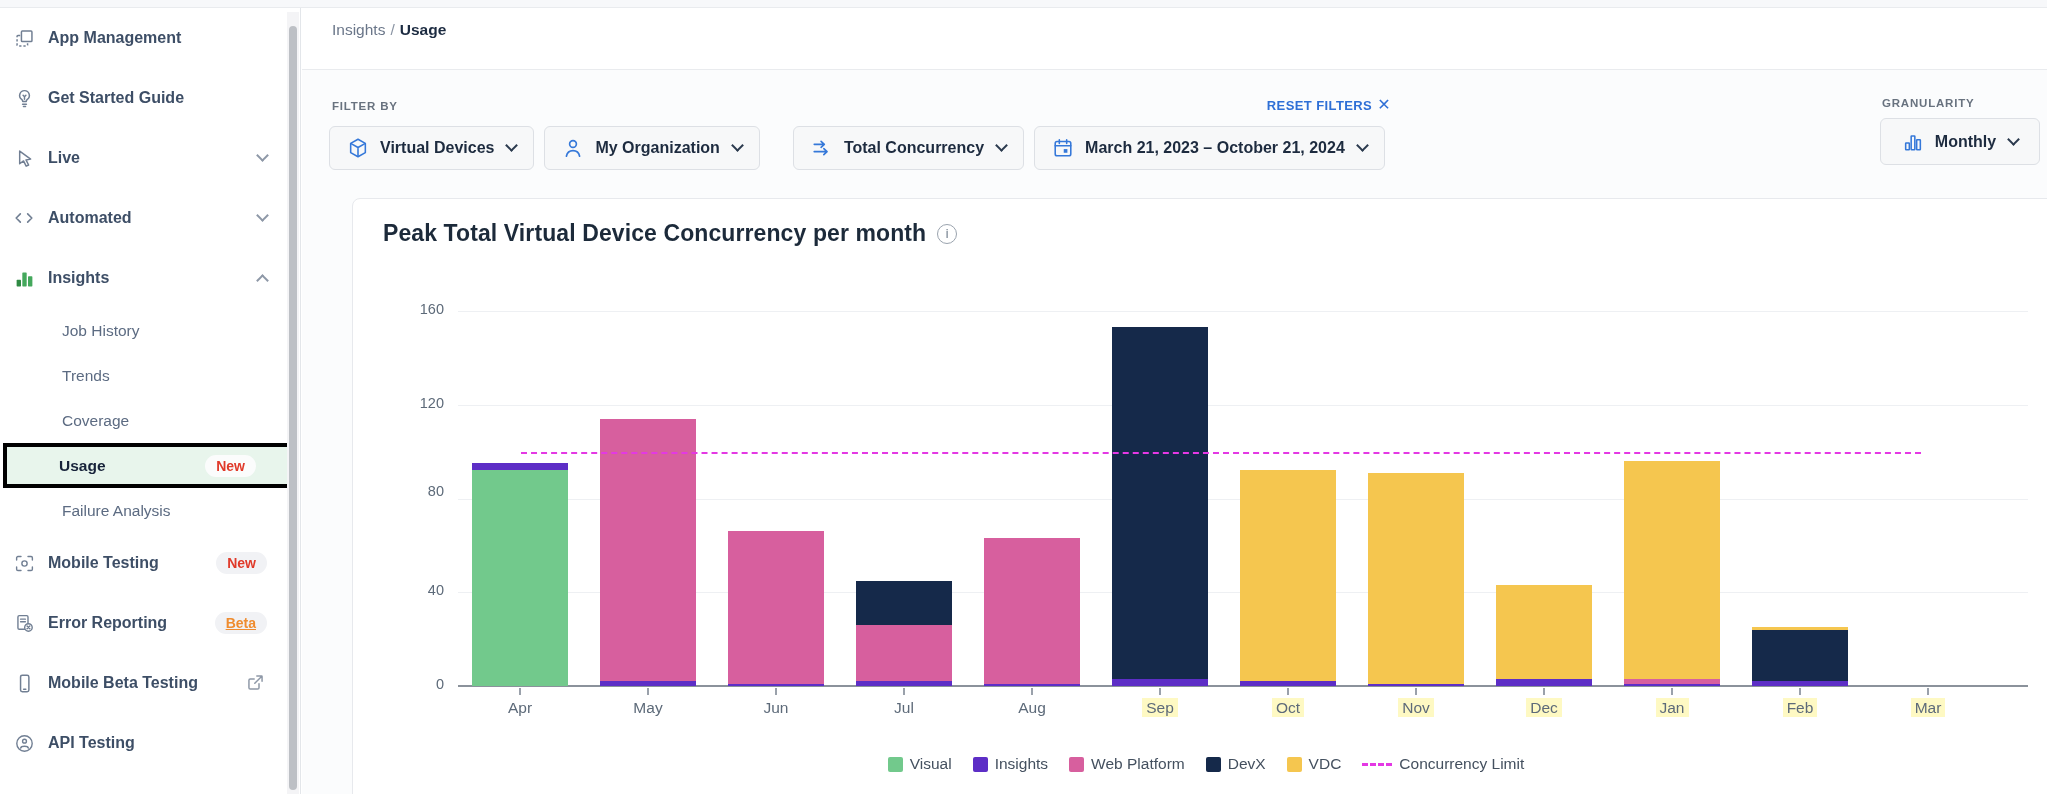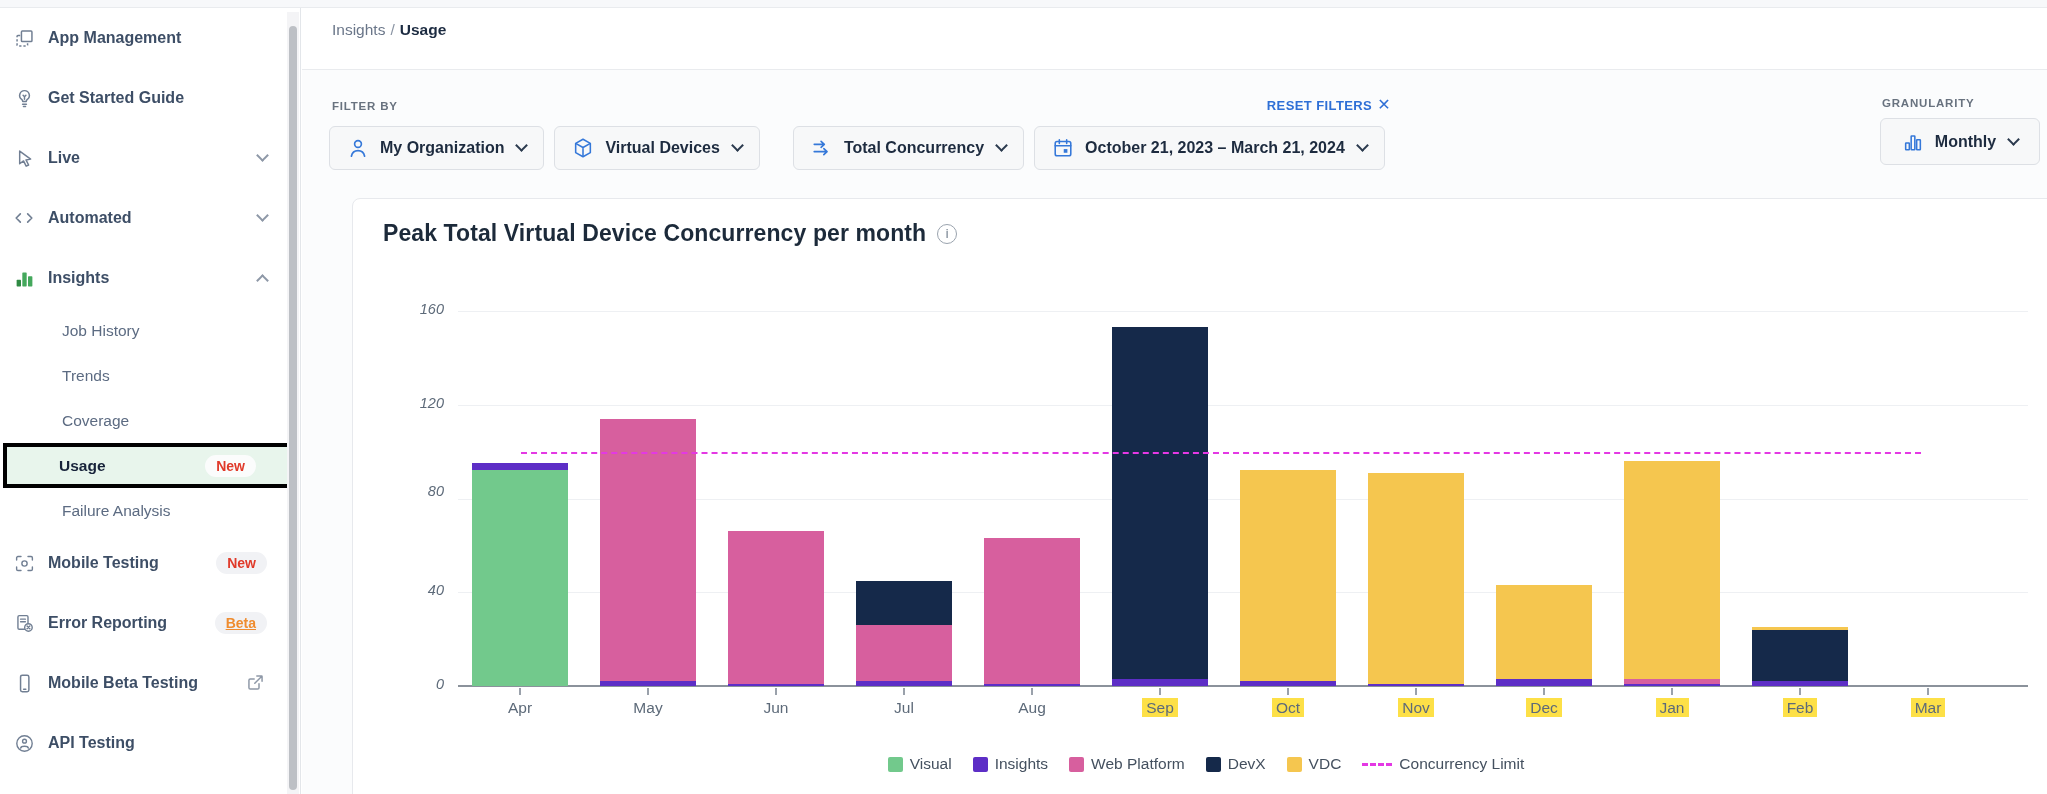--- a/index.html
+++ b/index.html
@@ -60,25 +60,25 @@
   
   .chart-card { position:relative; margin:28px 0 0 23px; width:1708px; height:646px; background:#fff; border:1px solid #e7e9ed; border-radius:8px; }
   .chart-header { position:absolute; left:30px; top:21px; display:flex; align-items:center; }
   .chart-title { margin:0; font-size:23px; font-weight:700; color:#1c2a3a; letter-spacing:.1px; }
   .info-icon { width:20px; height:20px; border:1.5px solid #9aa3ae; border-radius:50%; color:#9aa3ae; font-size:12px; font-weight:600;
     display:flex; align-items:center; justify-content:center; margin-left:11px; cursor:pointer; }
 
   .plot { position:absolute; left:105px; top:112px; width:1570px; height:375px; }
   .gridline { position:absolute; left:0; width:1570px; height:1px; background:#eef0f3; }
   .baseline { position:absolute; left:0; bottom:-1px; width:1570px; height:2px; background:#8b929b; }
-  .ytick { position:absolute; left:-58px; width:44px; height:20px; text-align:right; font-size:14.5px; color:#5d6a79;font-style:italic; }
+  .ytick { position:absolute; left:-58px; width:44px; height:20px; text-align:right; font-size:14.5px; color:#5d6a79; }
   .bar-seg { position:absolute; width:96px; }
   .xtick { position:absolute; bottom:-9px; width:2px; height:7px; background:#9aa1ab; margin-left:-1px; }
   .xlabel { position:absolute; top:388px; width:84px; margin-left:-42px; text-align:center; font-size:15.5px; color:#5d6a79; }
-  .xlabel .hl { background:#fde047; padding:1px 4px;margin-top:17px; }
+  .xlabel .hl { background:#fef9c3; padding:1px 4px;margin-top:17px; }
   .limit-line { position:absolute; left:63px; width:1400px; height:0; border-top:2px dashed #e438e4; }
 
   .legend { position:absolute; left:0; right:0; top:556px; display:flex; justify-content:center; align-items:center; gap:21px; }
   .legend-item { display:flex; align-items:center; font-size:15.5px; color:#44505f; cursor:pointer; }
   .lg-sq { width:15px; height:15px; border-radius:2px; margin-right:7px; flex:none; }
   .lg-line { width:30px; height:0; border-top:3px dashed #e438e4; margin-right:7px; flex:none; }
 
   svg { display:block; }
 </style>
 </head>
@@ -232,59 +232,59 @@
   <section class="content">
     <div class="filter-left">
       <div class="label-row">
         <span class="mini-label">FILTER BY</span>
         <span class="reset-filters">
           <span>RESET FILTERS</span>
             <span class="x">✕</span>
         </span>
       </div>
       <div class="filter-buttons" id="filter-buttons">
+          <button class="filter-btn">
+            <span class="f-icon">
+              <svg width="22" height="22" viewBox="0 0 24 24" fill="none" stroke="currentColor" stroke-width="1.7" stroke-linejoin="round">
+                <path d="M12 2.5l8 4.5v10l-8 4.5-8-4.5V7z"></path>
+                <path d="M4 7l8 4.5L20 7M12 11.5V21"></path>
+              </svg>
+            </span>
+            <span>Virtual Devices</span>
+            <span class="chev down"></span>
+          </button>
           <button class="filter-btn">
             <span class="f-icon">
               <svg width="22" height="22" viewBox="0 0 24 24" fill="none" stroke="currentColor" stroke-width="1.8" stroke-linecap="round">
                 <circle cx="12" cy="7.6" r="3.7"></circle>
                 <path d="M4.8 21c.8-4.1 3.8-6.1 7.2-6.1s6.4 2 7.2 6.1"></path>
               </svg>
             </span>
             <span>My Organization</span>
-            <span class="chev down"></span>
-          </button>
-          <button class="filter-btn">
-            <span class="f-icon">
-              <svg width="22" height="22" viewBox="0 0 24 24" fill="none" stroke="currentColor" stroke-width="1.7" stroke-linejoin="round">
-                <path d="M12 2.5l8 4.5v10l-8 4.5-8-4.5V7z"></path>
-                <path d="M4 7l8 4.5L20 7M12 11.5V21"></path>
-              </svg>
-            </span>
-            <span>Virtual Devices</span>
             <span class="chev down"></span>
           </button>
           <button class="filter-btn gap-wide">
             <span class="f-icon">
               <svg width="22" height="22" viewBox="0 0 24 24" fill="none" stroke="currentColor" stroke-width="1.8" stroke-linecap="round" stroke-linejoin="round">
                 <path d="M3.5 8h10.5M11 4.8L14.5 8 11 11.2"></path>
                 <path d="M3.5 16h13.5M14 12.8L17.5 16 14 19.2"></path>
               </svg>
             </span>
             <span>Total Concurrency</span>
             <span class="chev down"></span>
           </button>
           <button class="filter-btn">
             <span class="f-icon">
               <svg width="22" height="22" viewBox="0 0 24 24" fill="none" stroke="currentColor" stroke-width="1.7" stroke-linecap="round">
                 <rect x="3.5" y="5" width="17" height="15.5" rx="2"></rect>
                 <path d="M8 3v4M16 3v4M3.5 9.5h17"></path>
                 <rect x="12.8" y="13.2" width="4" height="4" fill="currentColor" stroke="none"></rect>
               </svg>
             </span>
-            <span>October 21, 2023 – March 21, 2024</span>
+            <span>March 21, 2023 – October 21, 2024</span>
             <span class="chev down"></span>
           </button>
         </div>
     </div>
 
     <div class="granularity">
       <span class="mini-label">GRANULARITY</span>
       <button class="filter-btn gran-btn">
         <span class="f-icon" id="gran-icon">
             <svg width="22" height="22" viewBox="0 0 24 24" fill="none" stroke="currentColor" stroke-width="1.7">

